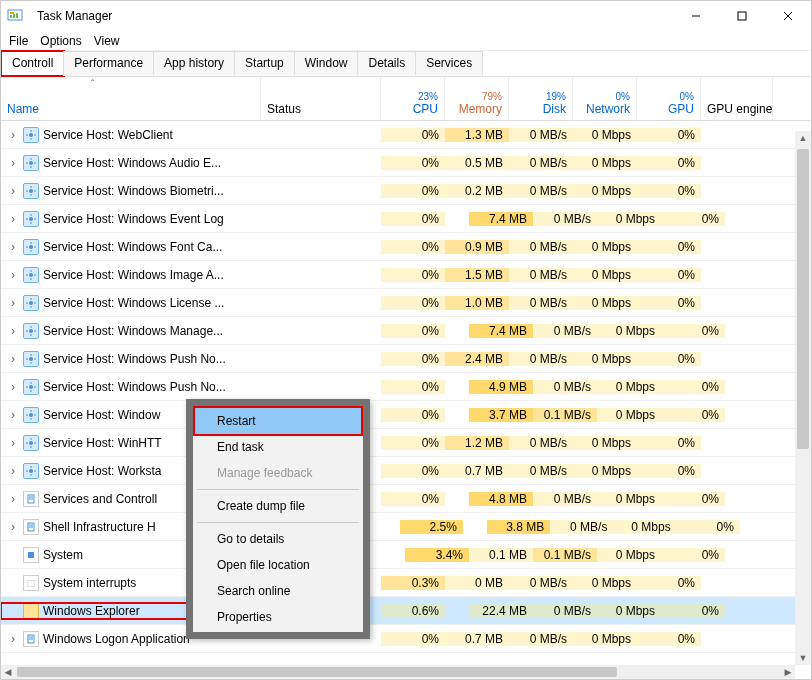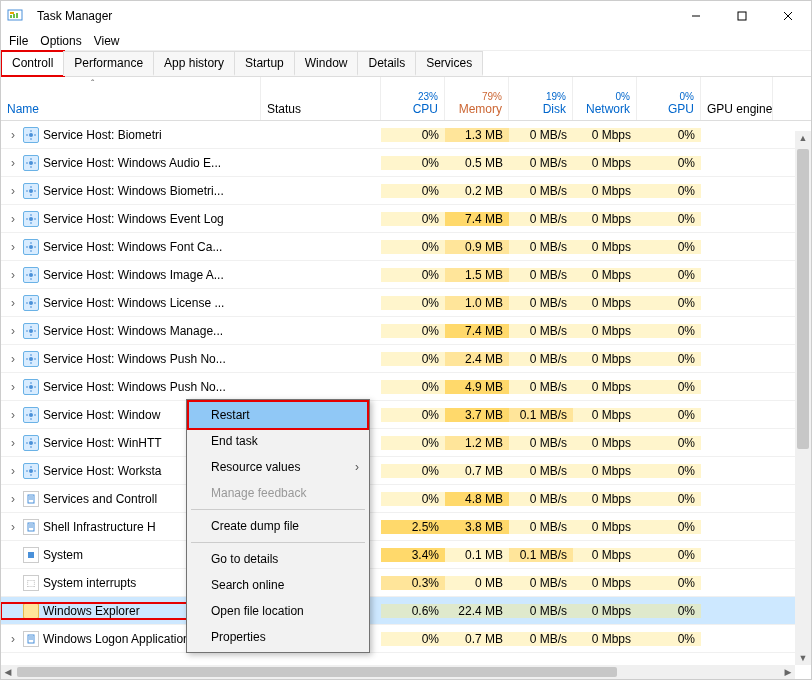--- a/index.html
+++ b/index.html
@@ -34,36 +34,36 @@
 
   .rows { position: relative; }
   .row { display: flex; height: 28px; align-items: center; border-bottom: 1px solid #f0f0f0; }
   .row .cell { padding: 0 6px; overflow: hidden; white-space: nowrap; text-overflow: ellipsis; }
   .c-name { width: 260px; display: flex; align-items: center; gap: 4px; }
   .c-status { width: 120px; }
   .c-metric { width: 64px; text-align: right; }
   .c-gpueng { width: 72px; }
   .tint1 { background: #fff5cc; }
   .tint2 { background: #ffe59a; }
-  .tint3 { background: #ffd96b; }
+  .tint3 { background: #ffd96b; margin-left: 24px; }
   .row.sel { background: #cde8ff; }
   .row.sel .tint1, .row.sel .tint2, .row.sel .tint3 { background: #dfe9cc; }
 
   .chevron { width: 12px; color: #666; text-align: center; }
   .icon { width: 16px; height: 16px; display: inline-block; }
   .gear-box { background: #d8ecff; border: 1px solid #6ab2e6; border-radius: 2px; display:flex; align-items:center; justify-content:center; }
   .gear-box svg { width: 10px; height: 10px; fill: #4a90d9; }
   .file-box { background:#fff; border:1px solid #ccc; display:flex; align-items:center; justify-content:center; }
   .file-box svg { width:10px; height:10px; stroke:#4a90d9; fill:none; }
   .cpu-box { background:#fff; border:1px solid #ccc; display:flex; align-items:center; justify-content:center; }
   .cpu-box svg { width:10px;height:10px; fill:#4a90d9; }
   .sys-box { background:#fff; border:1px solid #ccc; display:flex; align-items:center; justify-content:center; color:#888; font-size:9px; }
   .folder-box { background:#ffe59a; border:1px solid #e6b84c; border-radius:2px; }
 
-  .context-menu { position: absolute; left: 185px; top: 398px; width: 184px; background: #f2f2f2; border: 1px solid #737373; box-shadow: 2px 2px 6px rgba(0,0,0,.25); padding: 2px; z-index: 10; }
+  .context-menu { position: absolute; left: 185px; top: 398px; width: 184px; background: #f2f2f2; border: 7px solid #737373; box-shadow: 2px 2px 6px rgba(0,0,0,.25); padding: 2px; z-index: 10; }
   .cm-item { padding: 6px 22px; position: relative; }
   .cm-item.hl { background: #90c8f6; color:#000; }
   .cm-item.disabled { color: #999; }
   .cm-item.hl.redbox2 { outline: 2px solid #e60000; outline-offset: 0; }
   .cm-sep { height:0; border-top:1px solid #ccc; margin:3px 2px; }
   .cm-sub::after { content:"›"; position:absolute; right:8px; top:6px; color:#555; }
 
   .scrollbar-v { position: absolute; right: 0; top: 130px; bottom: 14px; width: 16px; background: #f0f0f0; }
   .scrollbar-v .arrow { height:14px; display:flex; align-items:center; justify-content:center; color:#666; font-size:9px; }
   .scrollbar-v .thumb { position:absolute; left:2px; right:2px; top:18px; height:300px; background:#c7c7c7; border-radius:2px; }
@@ -167,21 +167,21 @@
             <svg viewBox="0 0 10 10">
               <circle cx="5" cy="5" r="2"></circle>
               <g stroke="#4a90d9" stroke-width="1">
                 <line x1="5" y1="0" x2="5" y2="2"></line>
                 <line x1="5" y1="8" x2="5" y2="10"></line>
                 <line x1="0" y1="5" x2="2" y2="5"></line>
                 <line x1="8" y1="5" x2="10" y2="5"></line>
               </g>
             </svg>
           </span>
-          <span>Service Host: Biometri</span>
+          <span>Service Host: WebClient</span>
         </div>
         <div class="cell c-status"></div>
         <div class="cell c-metric tint1">0%</div>
         <div class="cell c-metric tint2">1.3 MB</div>
         <div class="cell c-metric tint1">0 MB/s</div>
         <div class="cell c-metric tint1">0 Mbps</div>
         <div class="cell c-metric tint1">0%</div>
         <div class="cell c-gpueng"></div>
       </div>
       <div class="row">
@@ -576,28 +576,27 @@
         <div class="cell c-metric tint1">0 MB/s</div>
         <div class="cell c-metric tint1">0 Mbps</div>
         <div class="cell c-metric tint1">0%</div>
         <div class="cell c-gpueng"></div>
       </div>
     </div>
 
   <div class="context-menu" id="ctxmenu">
       <div class="cm-item hl redbox2">Restart</div>
       <div class="cm-item">End task</div>
-      <div class="cm-item cm-sub">Resource values</div>
       <div class="cm-item disabled">Manage feedback</div>
       <div class="cm-sep"></div>
       <div class="cm-item">Create dump file</div>
       <div class="cm-sep"></div>
       <div class="cm-item">Go to details</div>
+      <div class="cm-item">Open file location</div>
       <div class="cm-item">Search online</div>
-      <div class="cm-item">Open file location</div>
       <div class="cm-item">Properties</div>
     </div>
 
   <div class="scrollbar-v">
     <div class="arrow">▲</div>
     <div class="thumb"></div>
     <div class="arrow" style="position:absolute;bottom:0;left:0;right:0">▼</div>
   </div>
   <div class="scrollbar-h">
     <div class="arrow">◀</div>

